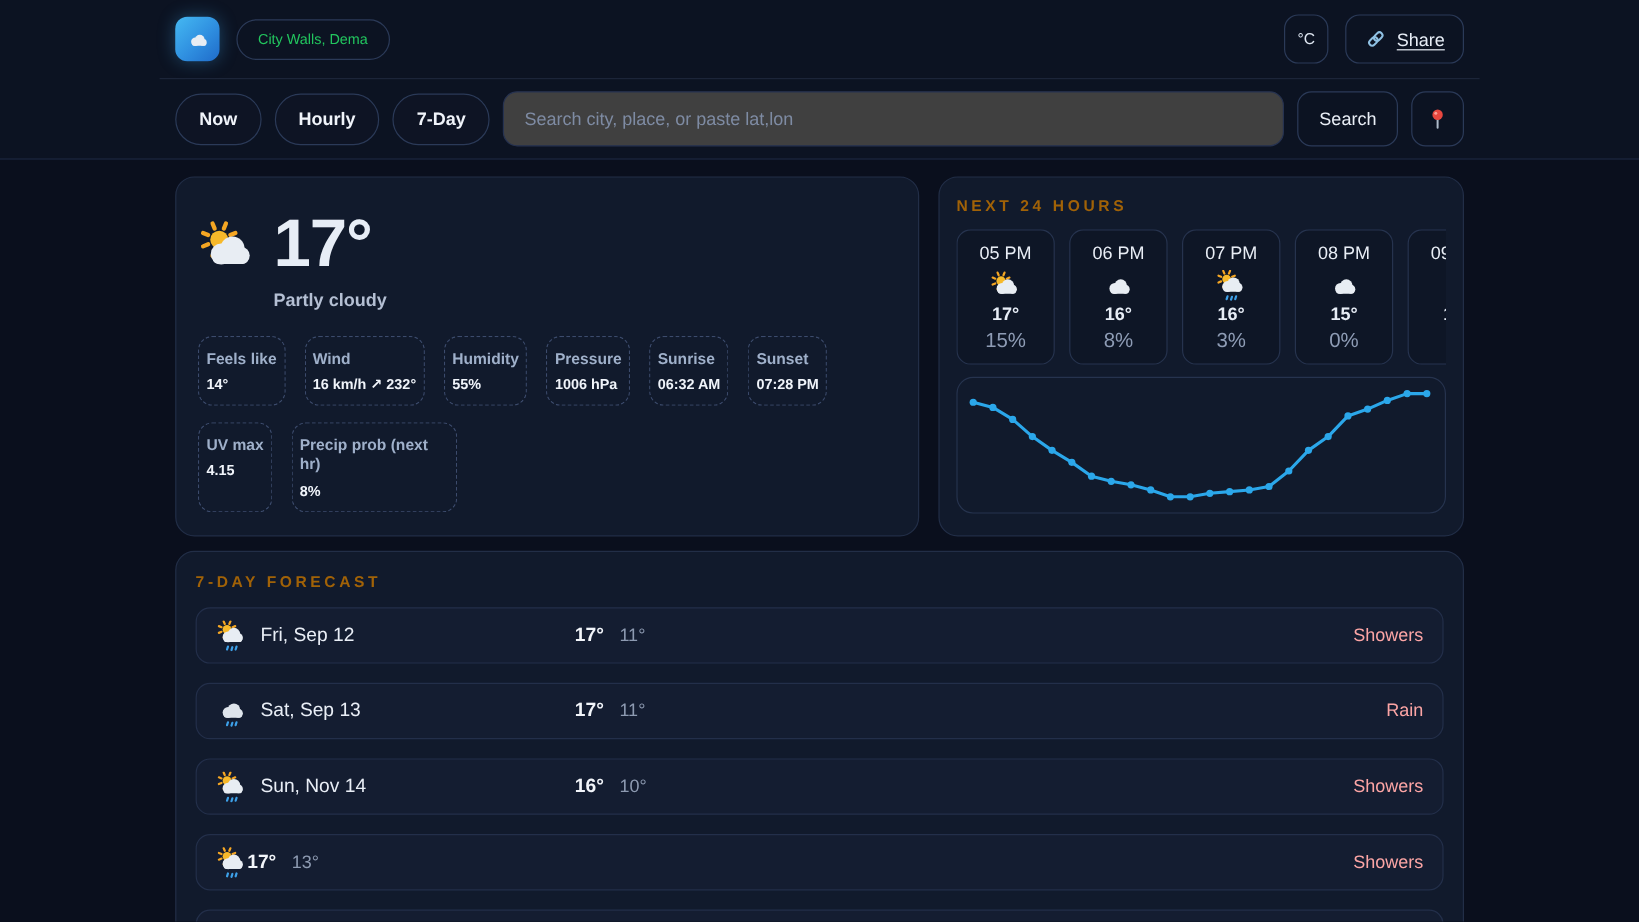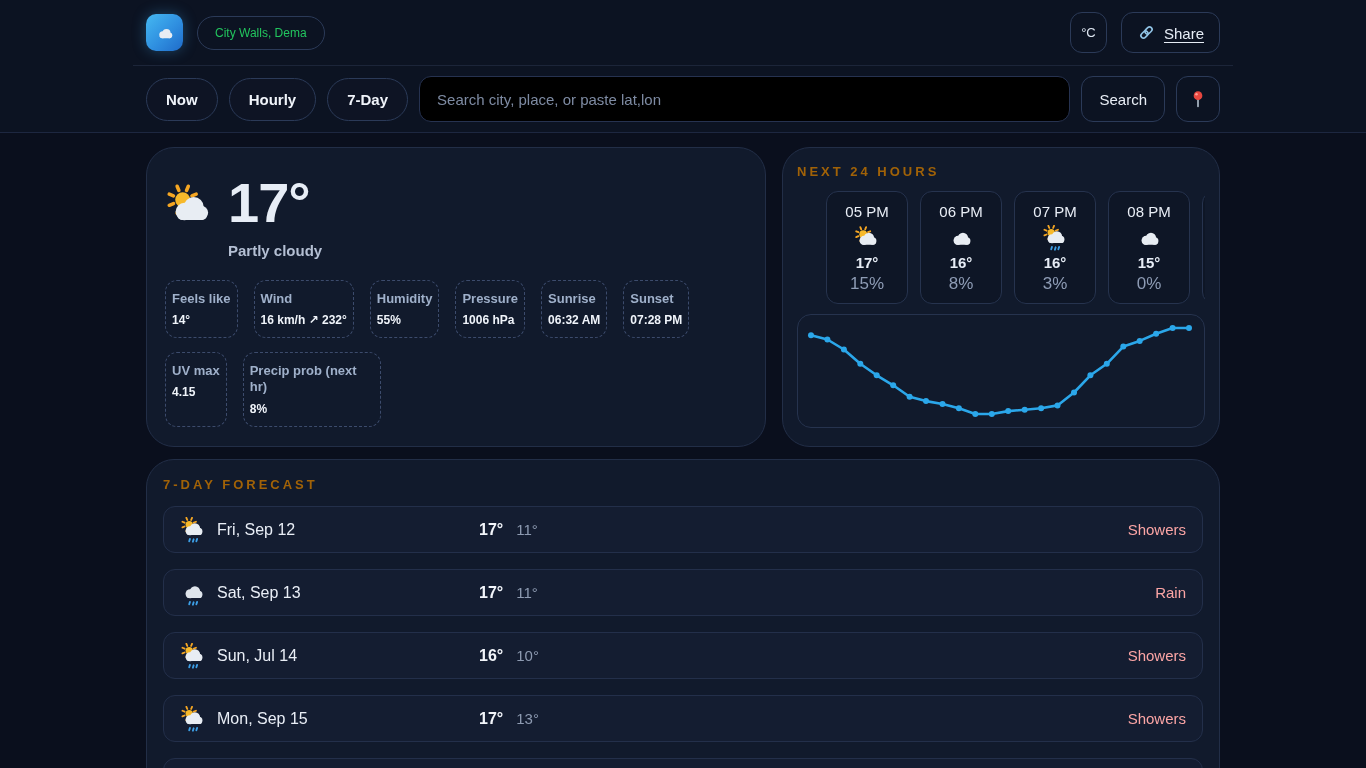--- a/index.html
+++ b/index.html
@@ -39,55 +39,55 @@
     display: flex; align-items: flex-end; gap: 8px;
   }
   .share-btn .lbl { text-decoration: underline; text-underline-offset: 3px; }
 
   .topbar-row2 { height: 66px; display: flex; align-items: center; gap: 11px; padding: 0 13px; }
   .pill {
     border: 1px solid #2b3a58; border-radius: 999px; background: rgba(15,22,38,.5);
     color: #f0f4fa; font-weight: bold; font-size: 15px; padding: 12px 19px;
   }
   .search-input {
-    flex: 1; height: 46px; background: #000000; border: 1px solid #263250;
+    flex: 1; height: 46px; background: #404040; border: 1px solid #263250;
     border-radius: 12px; color: #e7edf6; font-size: 15px; padding: 0 17px; outline: none;
     font-family: inherit;
   }
   .search-input::placeholder { color: #7e8ba3; }
   .search-btn {
     border: 1px solid #2b3a58; border-radius: 12px; background: transparent;
     color: #e9eef6; font-size: 15px; height: 46px; padding: 0 17px;
   }
   .pin-btn {
     border: 1px solid #2b3a58; border-radius: 12px; background: transparent;
     width: 44px; height: 46px; display: flex; align-items: center; justify-content: center;
   }
 
   
   main.container { padding: 14px 13px 0; }
   .top-grid { display: flex; gap: 16px; }
   .card {
-    background: #111a2c; border: 1px solid #222e47; border-radius: 28px;
+    background: #111a2c; border: 1px solid #222e47; border-radius: 16px;
   }
   .current-card { width: 620px; height: 300px; padding: 18px; flex: none; }
   .hero { display: flex; align-items: flex-start; gap: 13px; padding-top: 8px; }
   .hero-icon { width: 50px; height: 50px; margin-top: 8px; }
   .hero-temp { font-size: 56px; font-weight: bold; line-height: 1.05; letter-spacing: -1px; }
   .condition { margin-top: 9px; font-size: 15px; font-weight: bold; color: #b4bfd3; text-align: right; }
 
   .stats { margin-top: 21px; display: flex; flex-wrap: wrap; gap: 14px 16px; }
   .tile { border: 1px dashed #3c4b6c; border-radius: 12px; padding: 10px 6px; }
   .tile-label { font-size: 13px; font-weight: bold; color: #9fb0ca; line-height: 1.25; }
   .tile-value { margin-top: 6px; font-size: 12px; font-weight: bold; color: #f0f4fa; }
   .tile-precip { max-width: 138px; }
 
   .right-panel { flex: 1; height: 300px; padding: 16px 14px; overflow: hidden; }
   .section-title { font-size: 13px; font-weight: bold; letter-spacing: 3px; color: #a16207; }
-  .hours-strip { margin-top: 12px; display: flex; gap: 12px; overflow: hidden; margin-left: 29px; }
+  .hours-strip { margin-top: 12px; display: flex; gap: 12px; overflow: hidden; }
   .hour-card {
     flex: 0 0 82px; height: 113px; background: #0e1626; border: 1px solid #26334e;
     border-radius: 12px; display: flex; flex-direction: column; align-items: center;
     padding-top: 11px;
   }
   .hour-time { font-size: 15px; color: #e9eef6; }
   .hour-icon { width: 26px; height: 26px; margin-top: 5px; }
   .hour-temp { font-weight: bold; font-size: 15px; margin-top: 3px; }
   .hour-precip { font-size: 17px; color: #8e9cb5; margin-top: 3px; }
 
@@ -446,21 +446,21 @@
                   <rect x="5.9" y="13.8" width="14.2" height="4.4" rx="2.2"></rect>
                 </g>
               </g>
               <g stroke="#3da0e8" stroke-width="1.7" stroke-linecap="round">
                 <line x1="9.2" y1="20.2" x2="8.5" y2="22.4"></line>
                 <line x1="12.6" y1="20.6" x2="11.9" y2="22.8"></line>
                 <line x1="15.8" y1="20.2" x2="15.1" y2="22.4"></line>
               </g>
             </svg>
           </span>
-          <div class="f-date">Sun, Jul 14</div>
+          <div class="f-date">Sun, Nov 14</div>
           <div class="f-hi">16°</div>
           <div class="f-lo">10°</div>
           <div class="f-cond">Showers</div>
         </div>
         <div class="f-row">
           <span class="f-icon">
             <svg width="26" height="26" viewBox="0 0 24 24">
               <g transform="translate(0,-1.5)">
                 <g stroke="#f5a623" stroke-width="1.7" stroke-linecap="round">
                   <line x1="12.749845849551917" y1="10.260343788879412" x2="14.78238082107675" y2="11.10224734008261"></line>
@@ -480,21 +480,20 @@
                   <rect x="5.9" y="13.8" width="14.2" height="4.4" rx="2.2"></rect>
                 </g>
               </g>
               <g stroke="#3da0e8" stroke-width="1.7" stroke-linecap="round">
                 <line x1="9.2" y1="20.2" x2="8.5" y2="22.4"></line>
                 <line x1="12.6" y1="20.6" x2="11.9" y2="22.8"></line>
                 <line x1="15.8" y1="20.2" x2="15.1" y2="22.4"></line>
               </g>
             </svg>
           </span>
-          <div class="f-date">Mon, Sep 15</div>
           <div class="f-hi">17°</div>
           <div class="f-lo">13°</div>
           <div class="f-cond">Showers</div>
         </div>
         <div class="f-row"></div>
       </div>
   </section>
 </main>
 
 </body></html>

